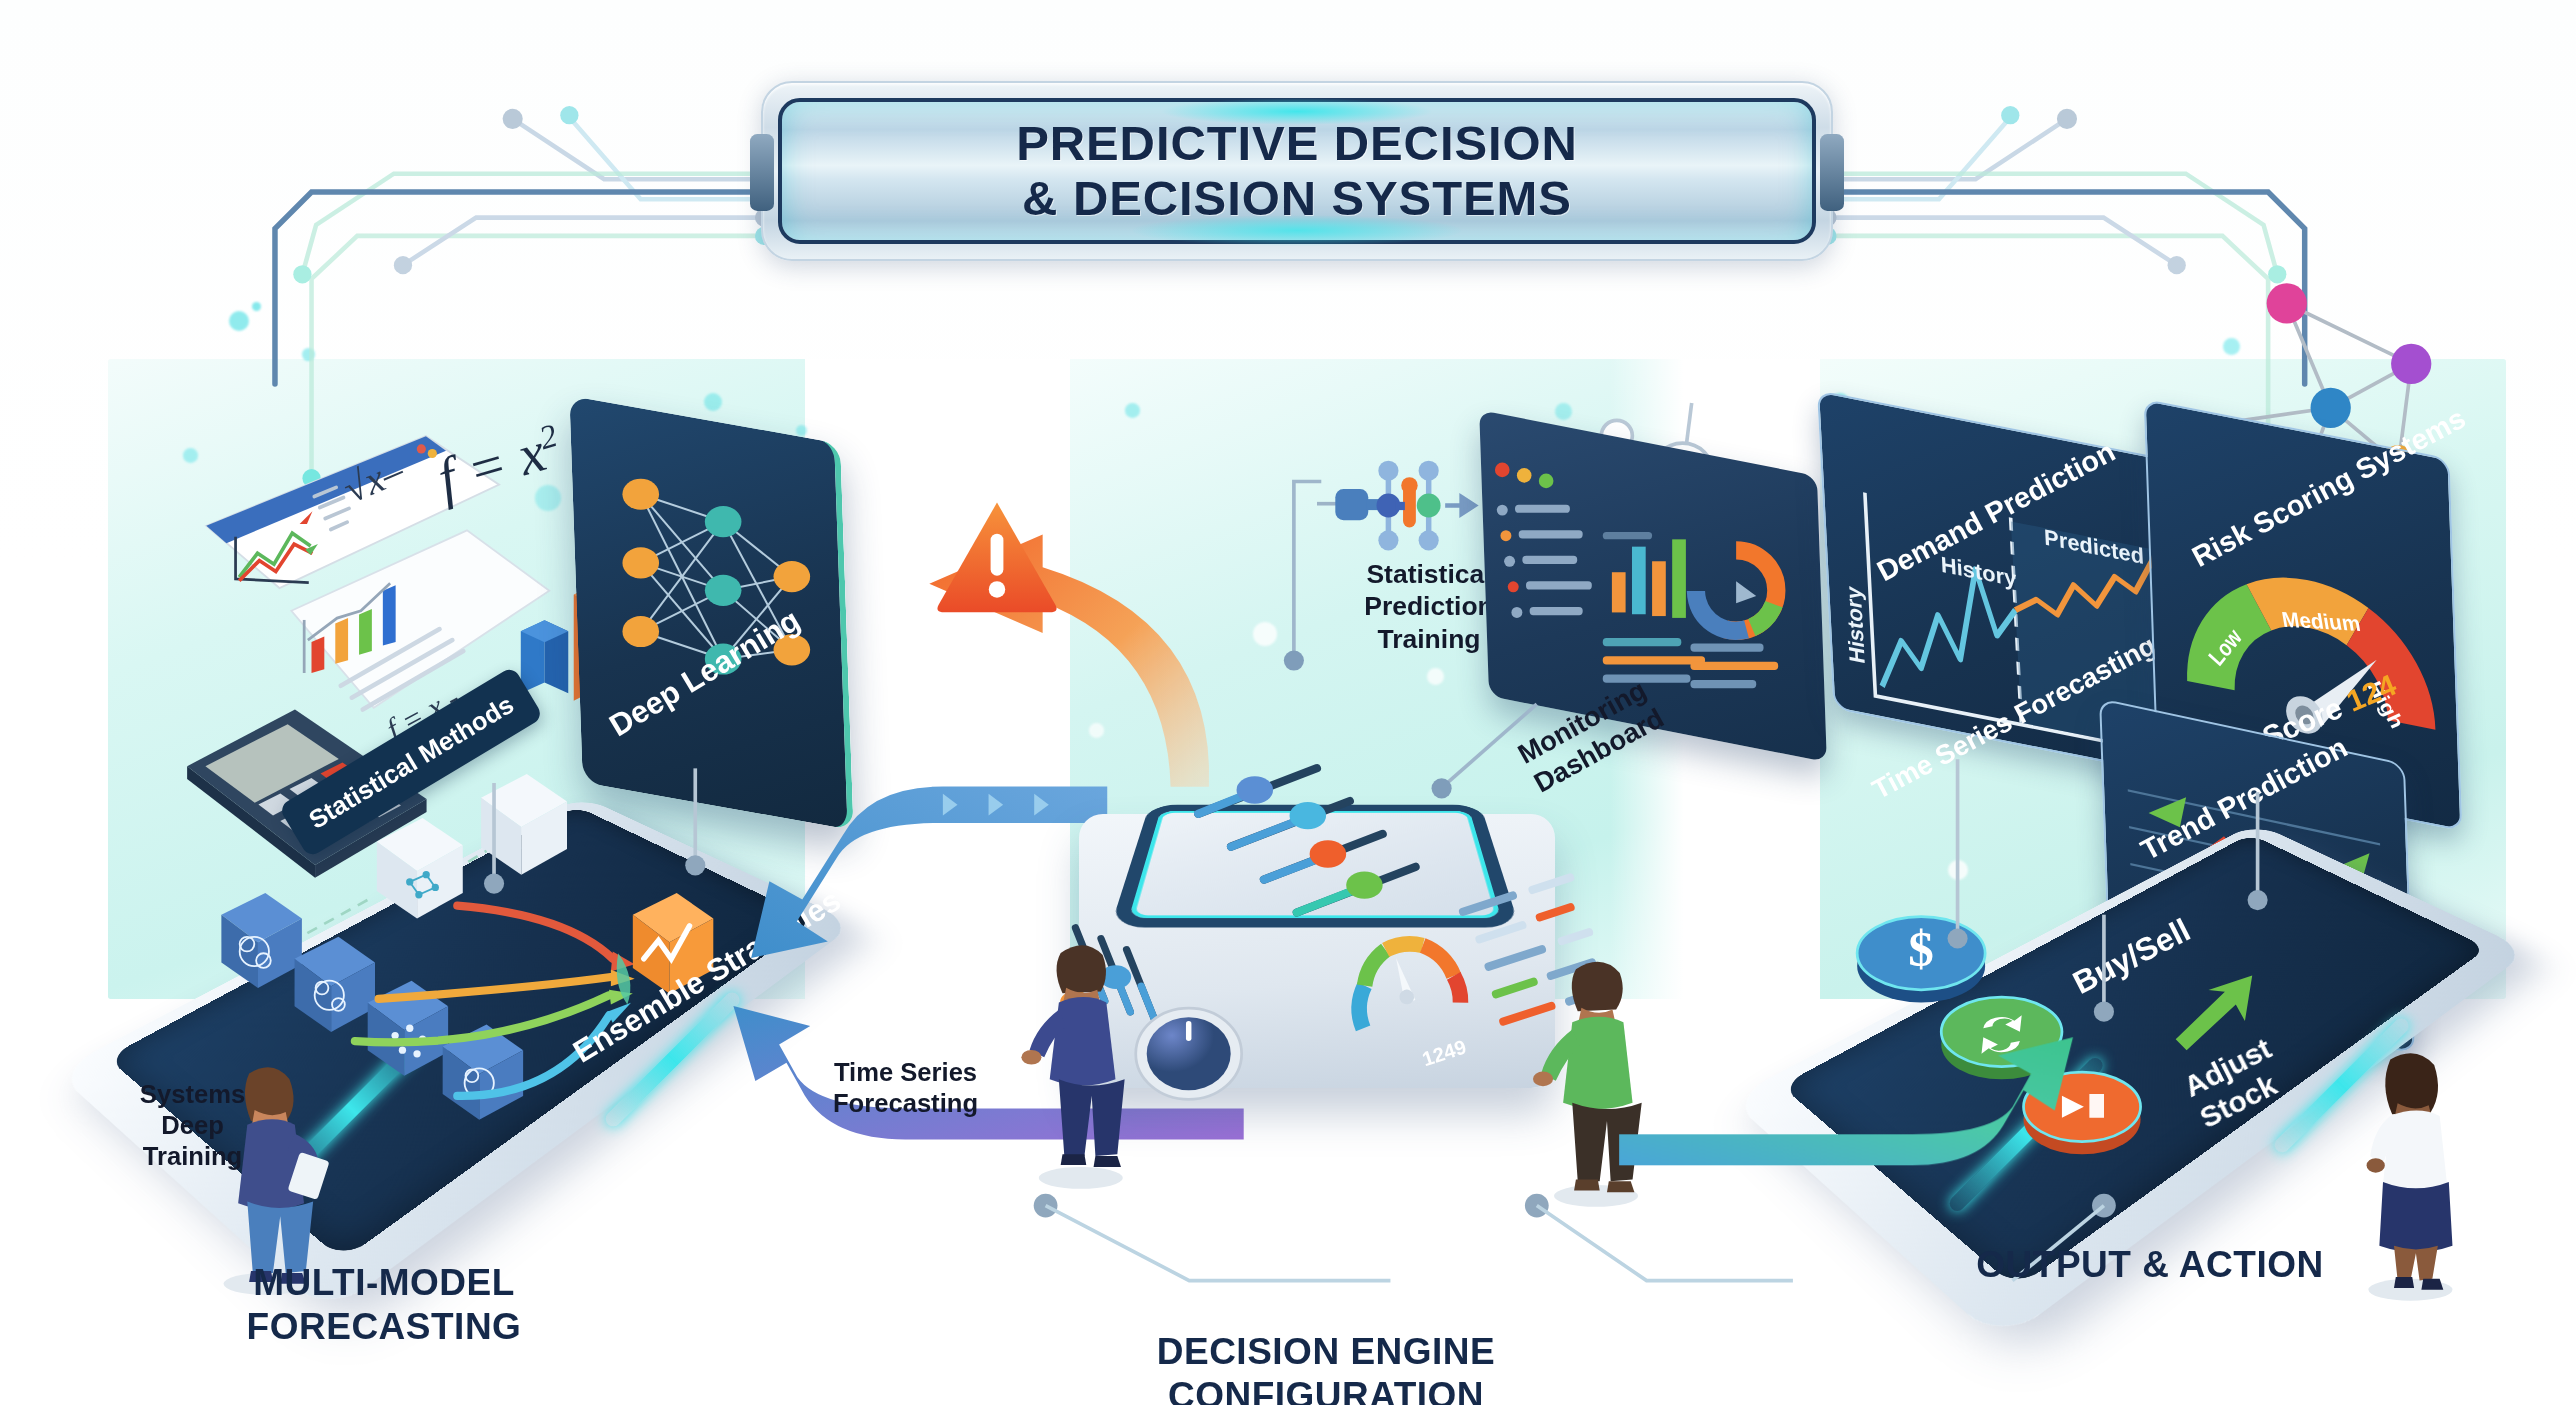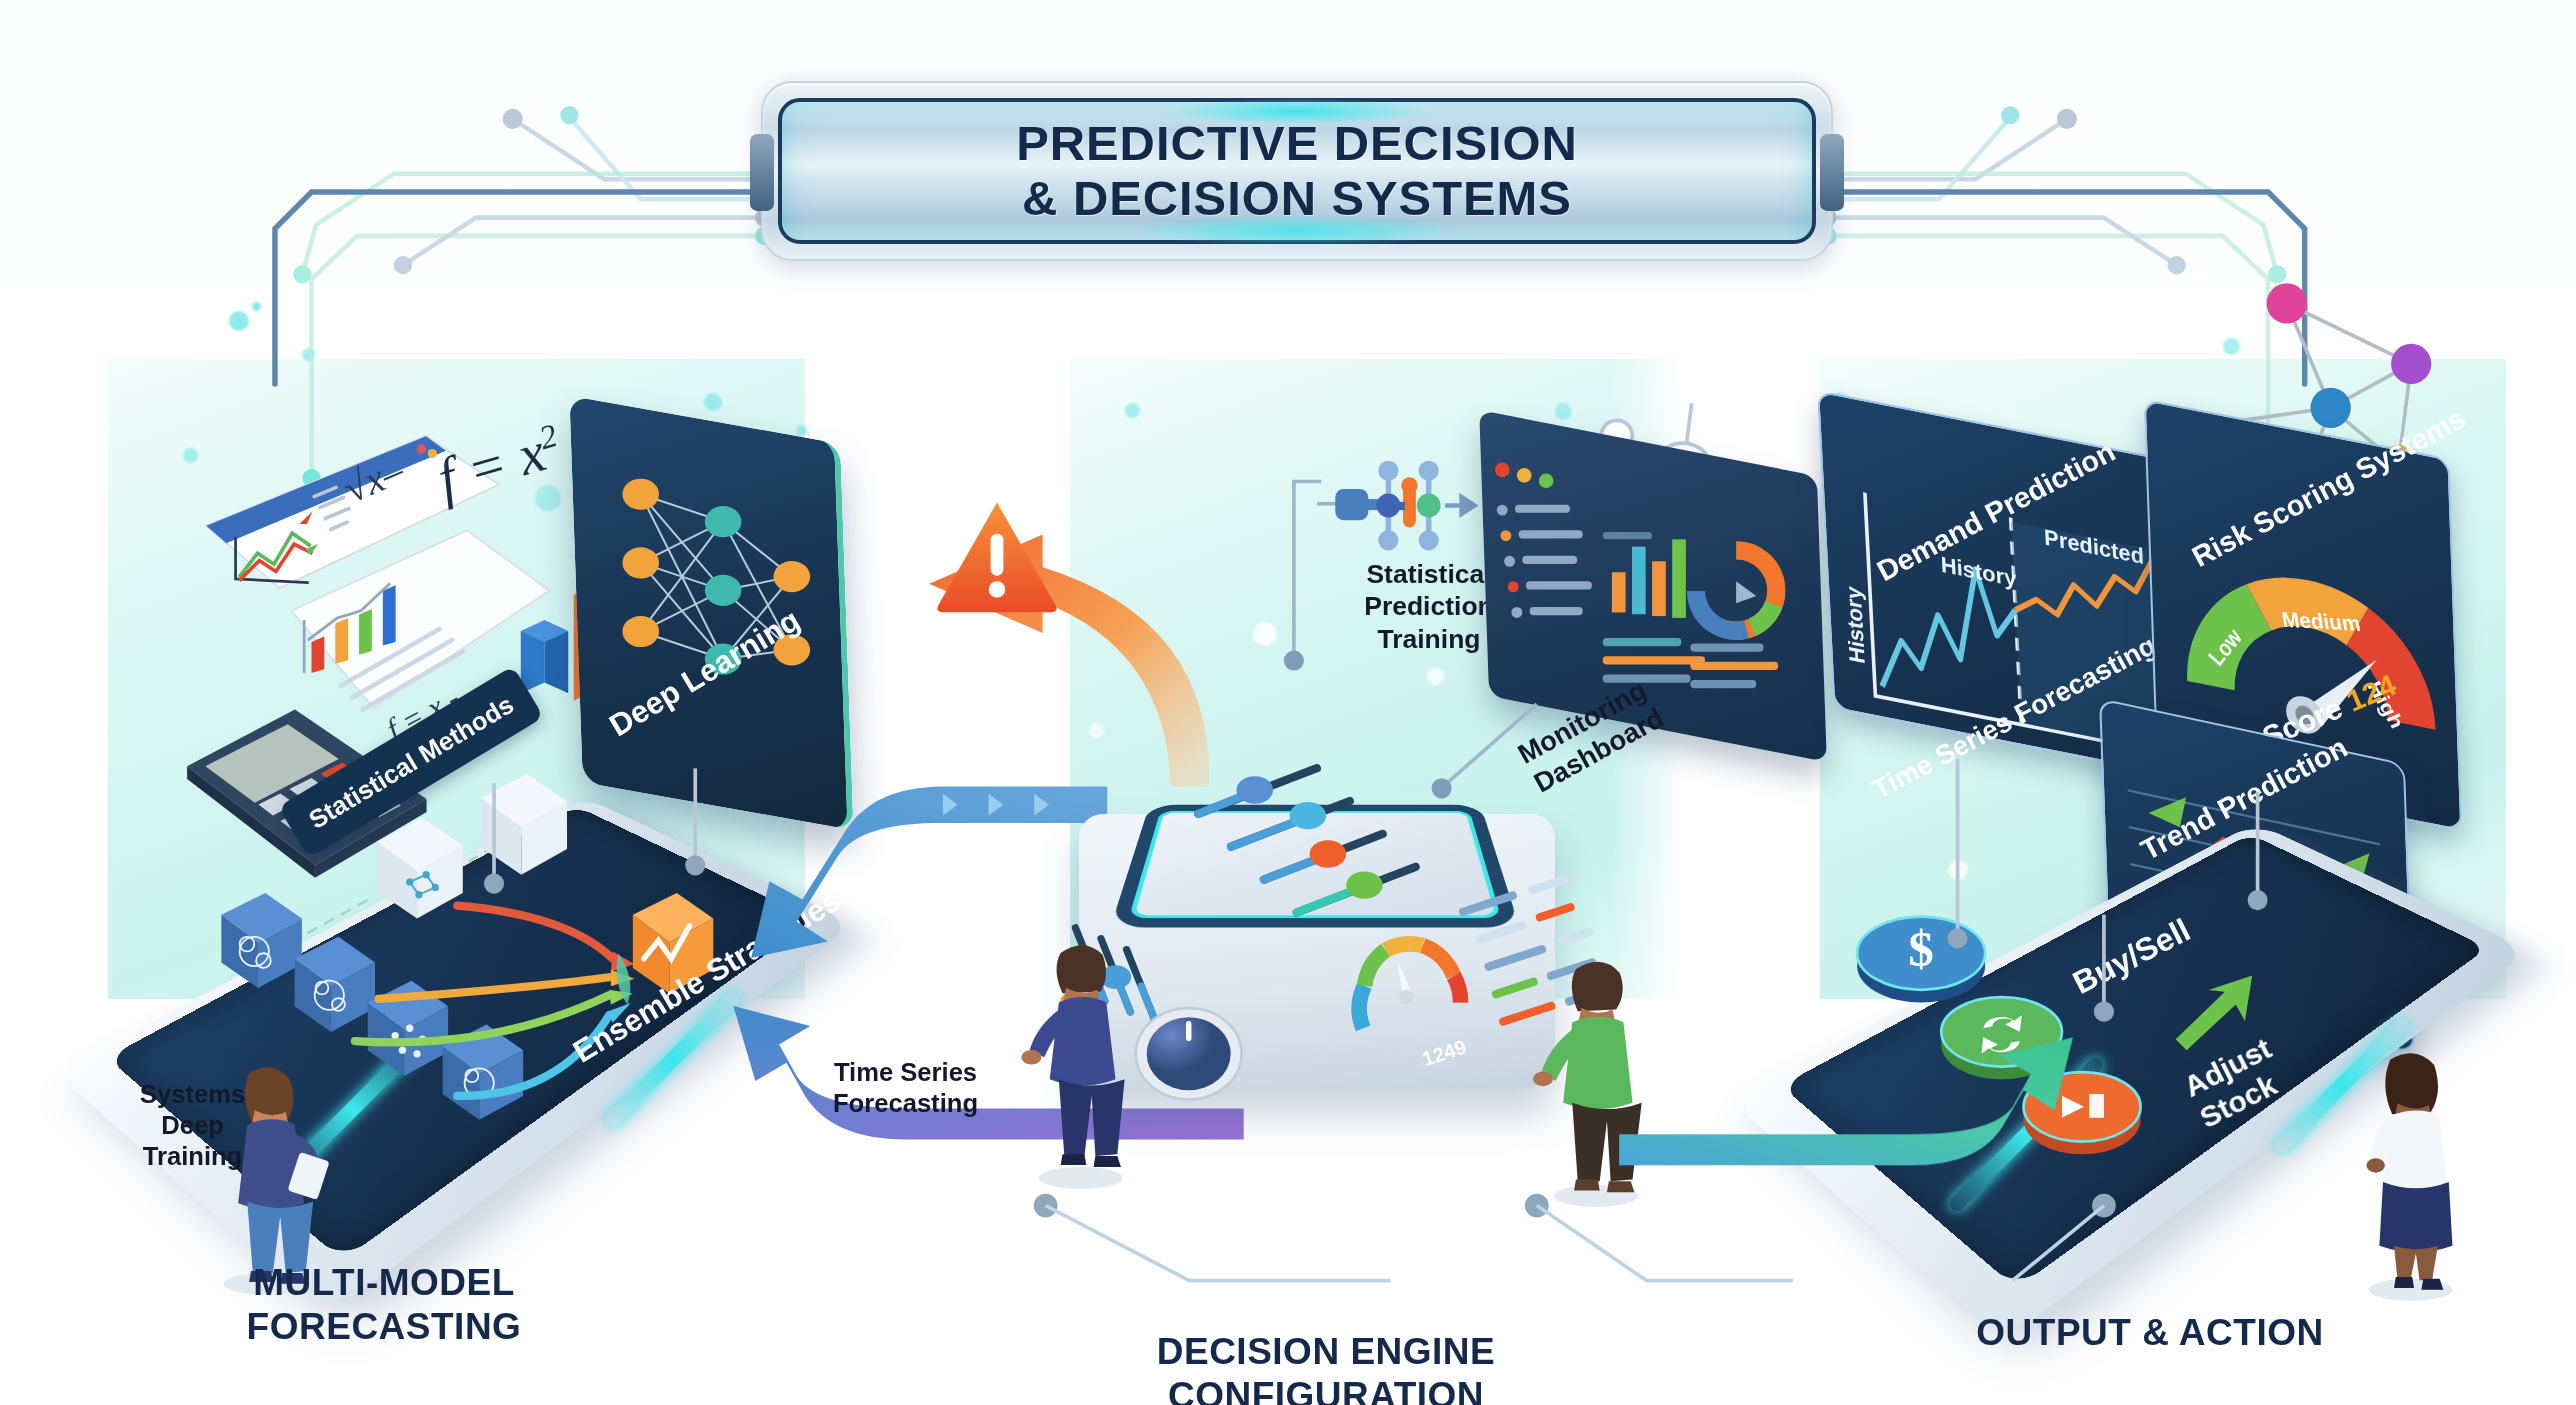--- a/index.html
+++ b/index.html
@@ -868,18 +868,18 @@
   </svg>
 
   <div class="section-h" style="left:146px;top:1261px;width:476px;">
     <div>MULTI-MODEL</div>
     <div>FORECASTING</div>
   </div>
   <div class="section-h" style="left:1079px;top:1330px;width:494px;">
     <div>DECISION ENGINE</div>
     <div>CONFIGURATION</div>
   </div>
-  <div class="section-h" style="left:1903px;top:1311px;width:494px;">
+  <div class="section-h" style="left:1903px;top:1243px;width:494px;">
     <div>OUTPUT &amp; ACTION</div>
   </div>
 
 </div>
 
 
 </body></html>

